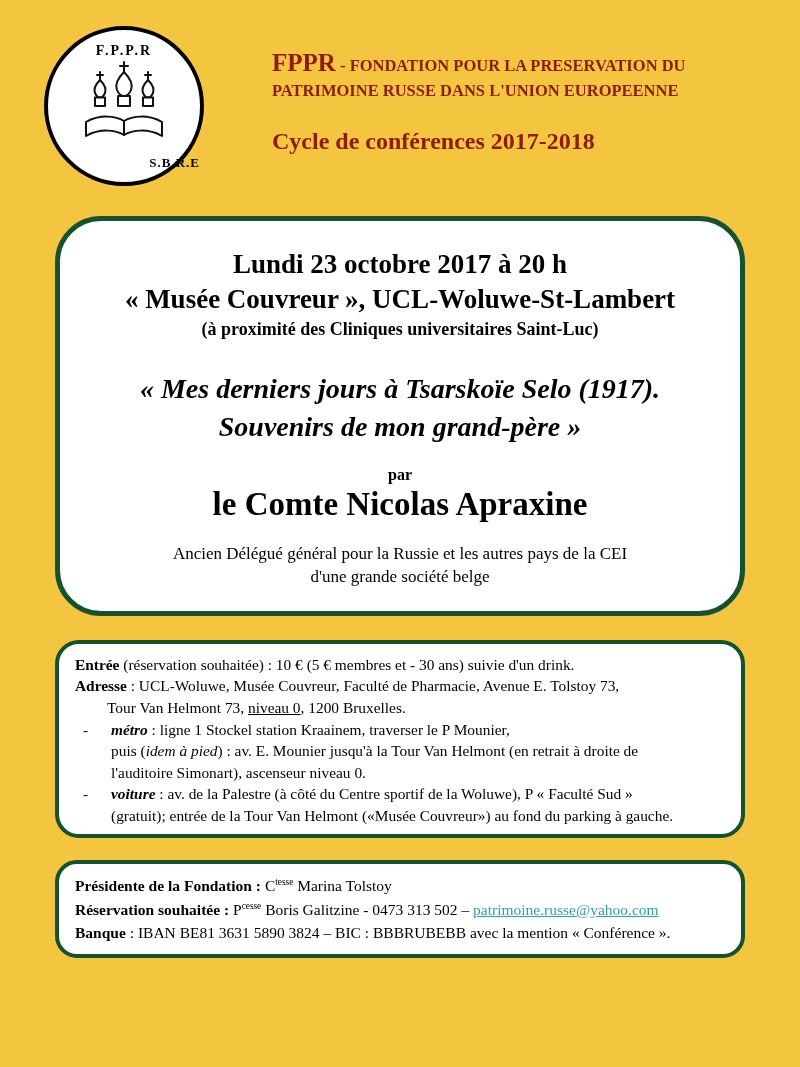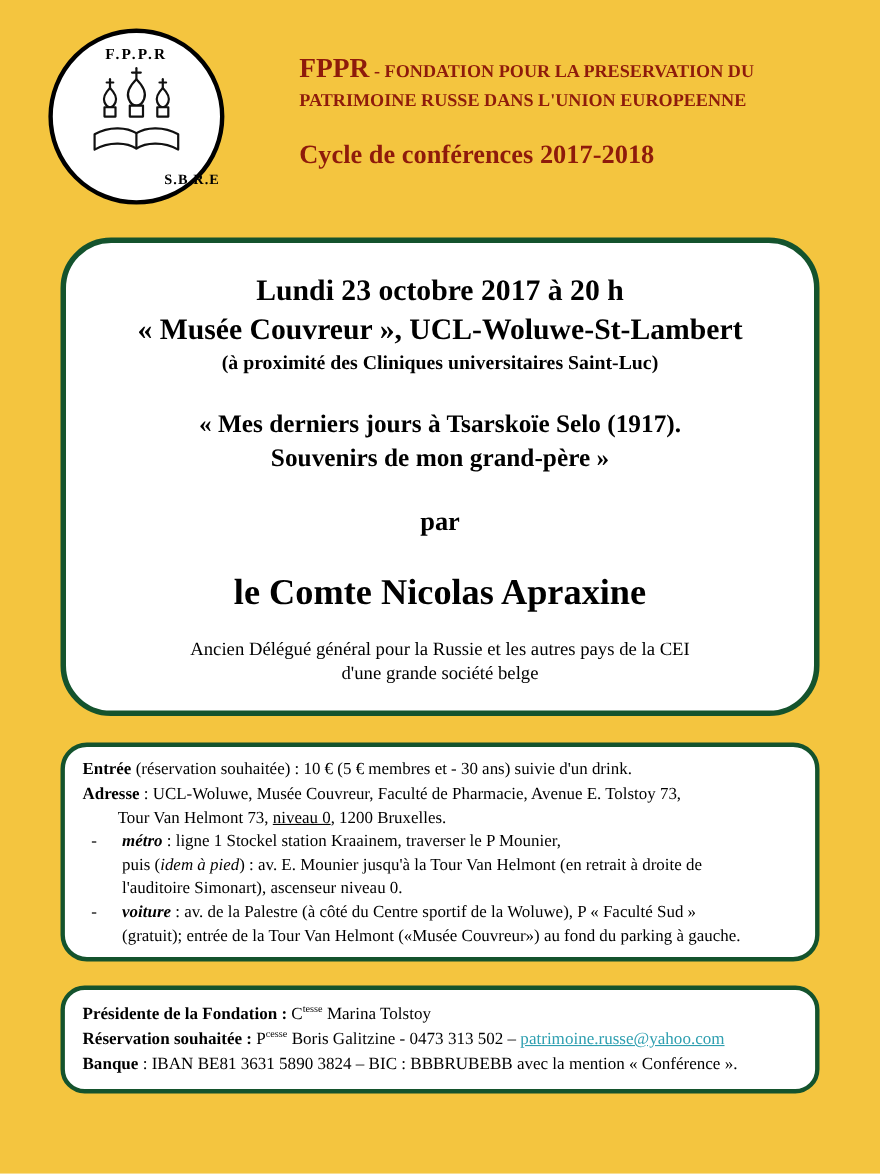--- a/index.html
+++ b/index.html
@@ -40,23 +40,23 @@
     margin-top:24px; border-radius:24px;
     padding:10px 16px 8px; font-size:15.4px; line-height:1.4;
   }
   .footer-box {
     margin-top:22px; border-radius:22px;
     padding:10px 16px; font-size:15.5px; line-height:1.5;
   }
   
   .date, .venue { font-size:27px; font-weight:bold; line-height:1.3; }
   .proximity { font-size:18px; font-weight:bold; margin-top:2px; }
-  .talk-title { font-size:23px; font-weight:bold; line-height:1.35; margin-top:30px; }
-  .par { font-size:24px; font-weight:bold; margin-top:30px; }
-  .speaker { font-size:33px; font-weight:bold; margin-top:30px; line-height:1.25; }
+  .talk-title { font-size:28px; font-weight:bold; font-style:italic; line-height:1.35; margin-top:30px; }
+  .par { font-size:16px; font-weight:bold; margin-top:20px; }
+  .speaker { font-size:33px; font-weight:bold; line-height:1.25; }
   .speaker-desc { font-size:17px; margin-top:18px; line-height:1.35; }
   
   .ind1 { padding-left:32px; }
   .ind2 { padding-left:36px; }
   .hang { padding-left:36px; text-indent:-28px; }
   .dash { display:inline-block; width:28px; text-indent:0; }
   .b  { font-weight:bold; }
   .bi { font-weight:bold; font-style:italic; }
   .it { font-style:italic; }
   .ul { text-decoration:underline; }

